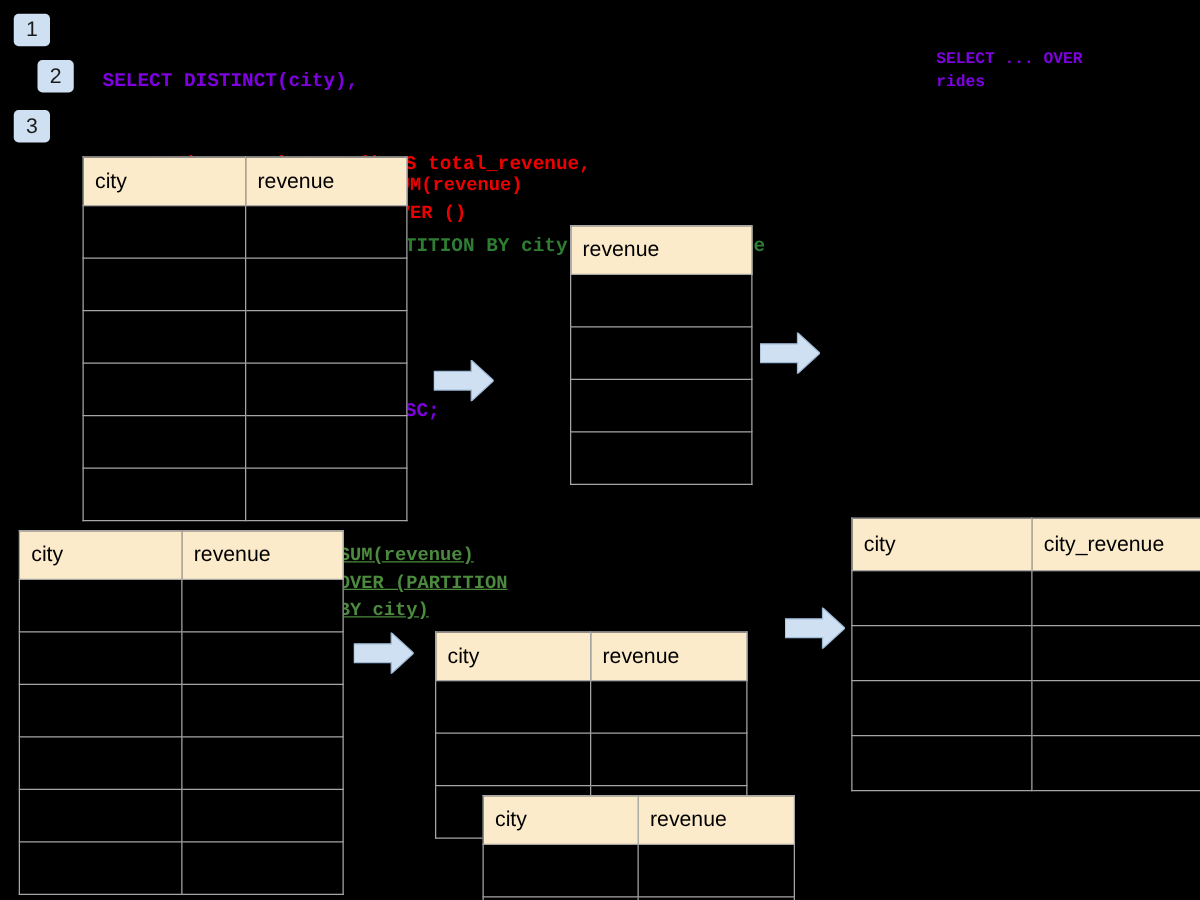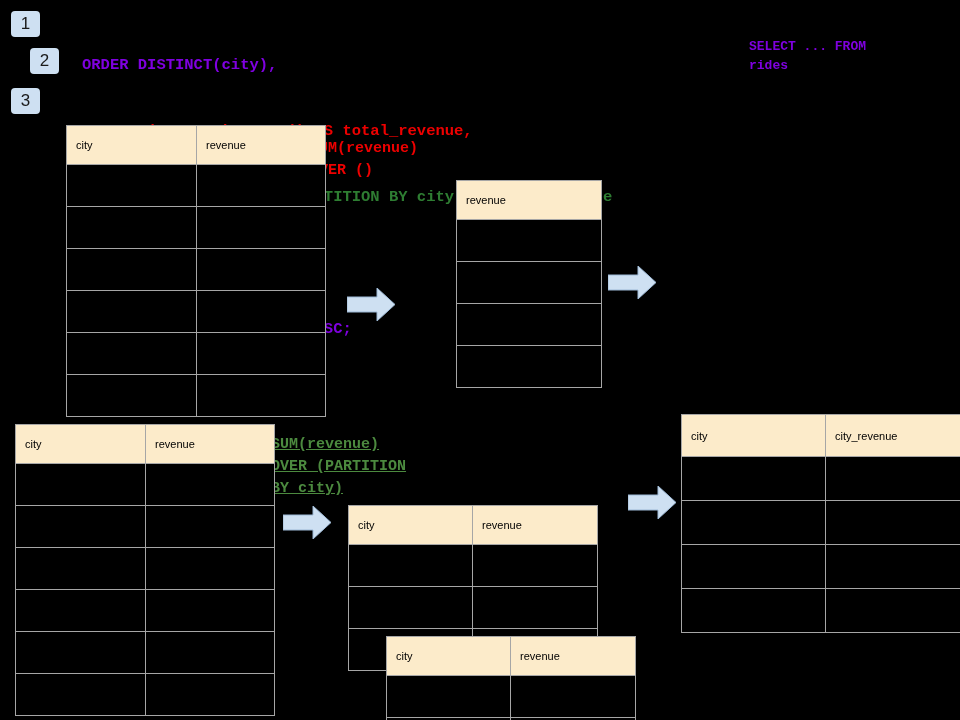--- a/index.html
+++ b/index.html
@@ -84,48 +84,48 @@
   }
   .tbl th, .tbl td {
     border: 1px solid #A6A6A6;
     padding: 0;
     margin: 0;
   }
   .tbl th {
     background: #FCEBCA;
     color: #000000;
     font-family: "Liberation Sans", sans-serif;
-    font-size: 11px;
+    font-size: 17px;
     font-weight: normal;
     text-align: left;
     padding-left: 9px;
   }
   .tbl td {
     background: #000000;
   }
 
   
   .arrow {
     position: absolute;
   }
 </style>
 </head>
 <body>
 
 <div id="canvas">
 
   <div class="code-block">
-    <div class="code-line c-purple">ORDER DISTINCT(city),</div>
+    <div class="code-line c-purple">SELECT DISTINCT(city),</div>
     <div class="code-line c-red">    SUM(revenue) OVER () AS total_revenue,</div>
     <div class="code-line c-green">    SUM(revenue) OVER (PARTITION BY city) as city_revenue</div>
     <div class="code-line c-purple">  FROM rides</div>
     <div class="code-line c-purple">  ORDER by city_revenue DESC;</div>
   </div>
 
-  <div class="side-note">SELECT ... FROM rides</div>
+  <div class="side-note">SELECT ... OVER rides</div>
 
   <div class="badge" style="left:11px;  top:11px;">1</div>
   <div class="badge" style="left:30px;  top:48px;">2</div>
   <div class="badge" style="left:11px;  top:88px;">3</div>
 
   <div class="annot red" style="left:310px; top:138px;">SUM(revenue)
 OVER ()</div>
 
   <div class="annot green" style="left:271px; top:434px;text-decoration:underline;">SUM(revenue)
 OVER (PARTITION

